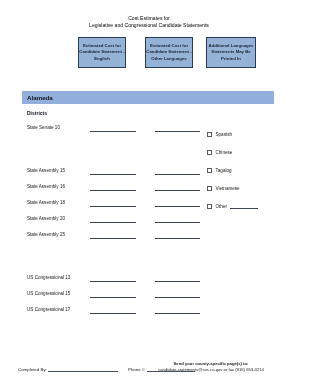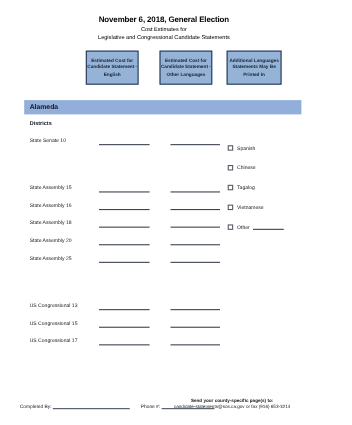--- a/index.html
+++ b/index.html
@@ -200,21 +200,20 @@
   }
   .send-note .send-bold { font-weight: bold; display: block; }
   .send-note .send-addr { display: block; }
 </style>
 </head>
 <body>
 
 <div class="page">
 
   <div class="header">
-    <div class="title">November 6, 2018, General Election</div>
     <div class="subtitle-1">Cost Estimates for</div>
     <div class="subtitle-2">Legislative and Congressional Candidate Statements</div>
   </div>
 
   <div class="boxes">
     <div class="hdrbox box-eng">
       <span>Estimated Cost for</span>
       <span>Candidate Statement -</span>
       <span>English</span>
     </div>

